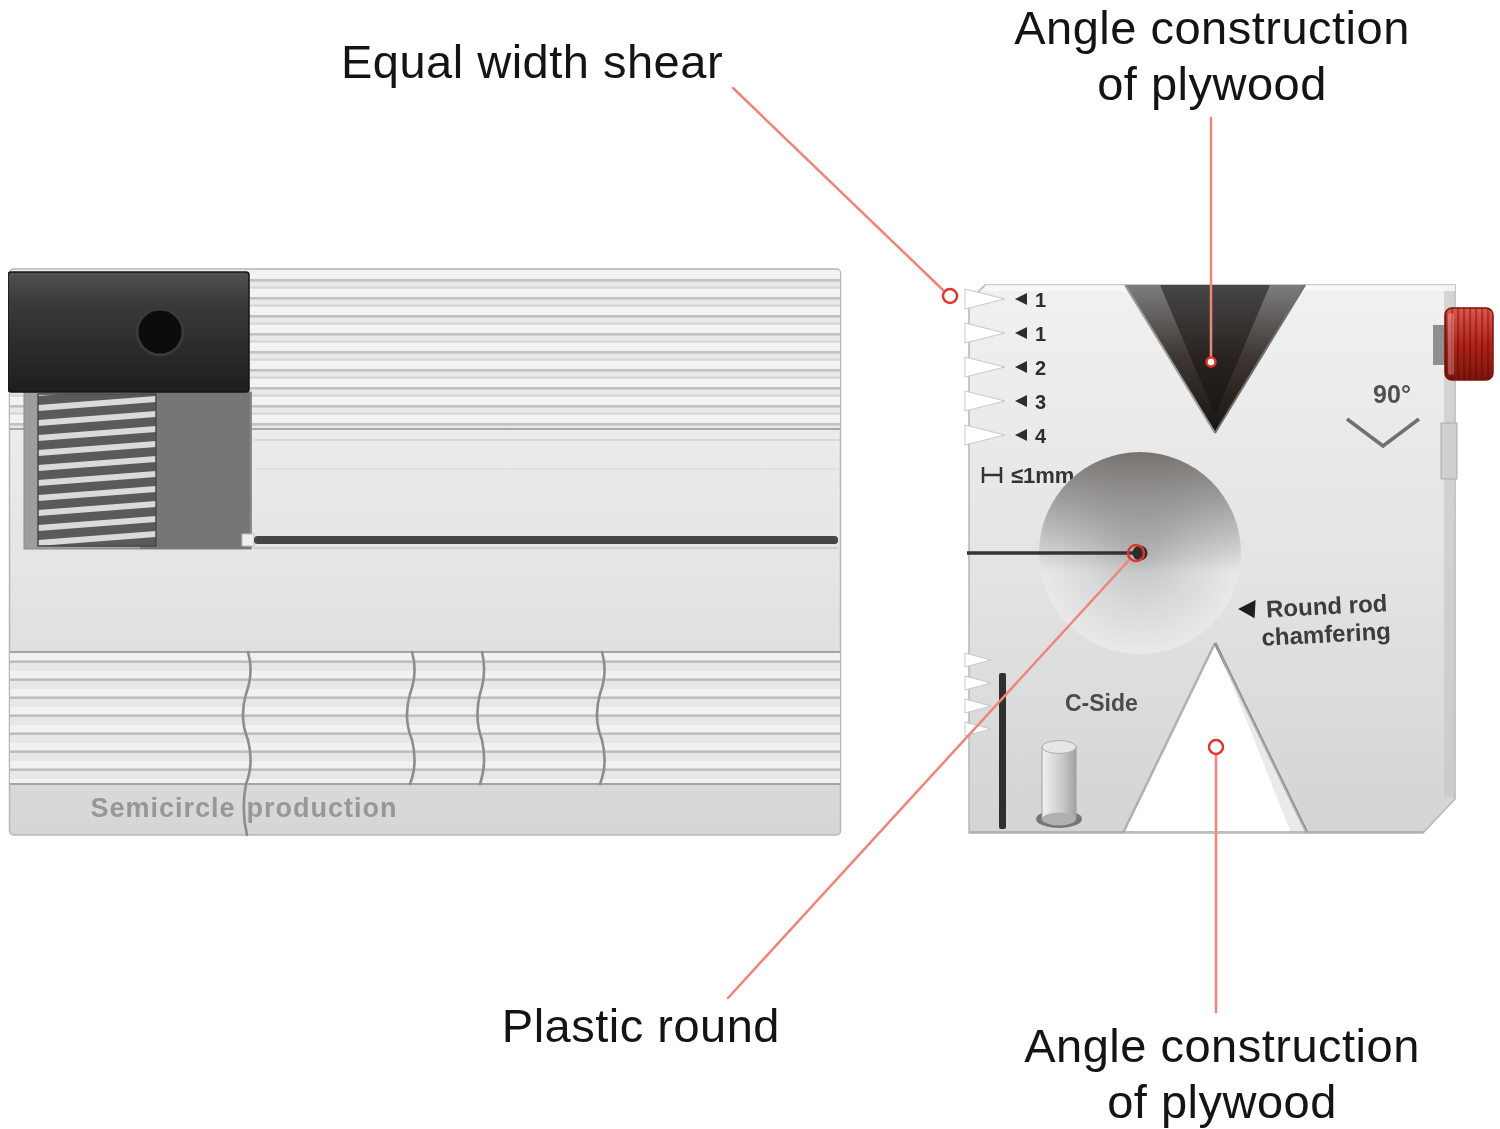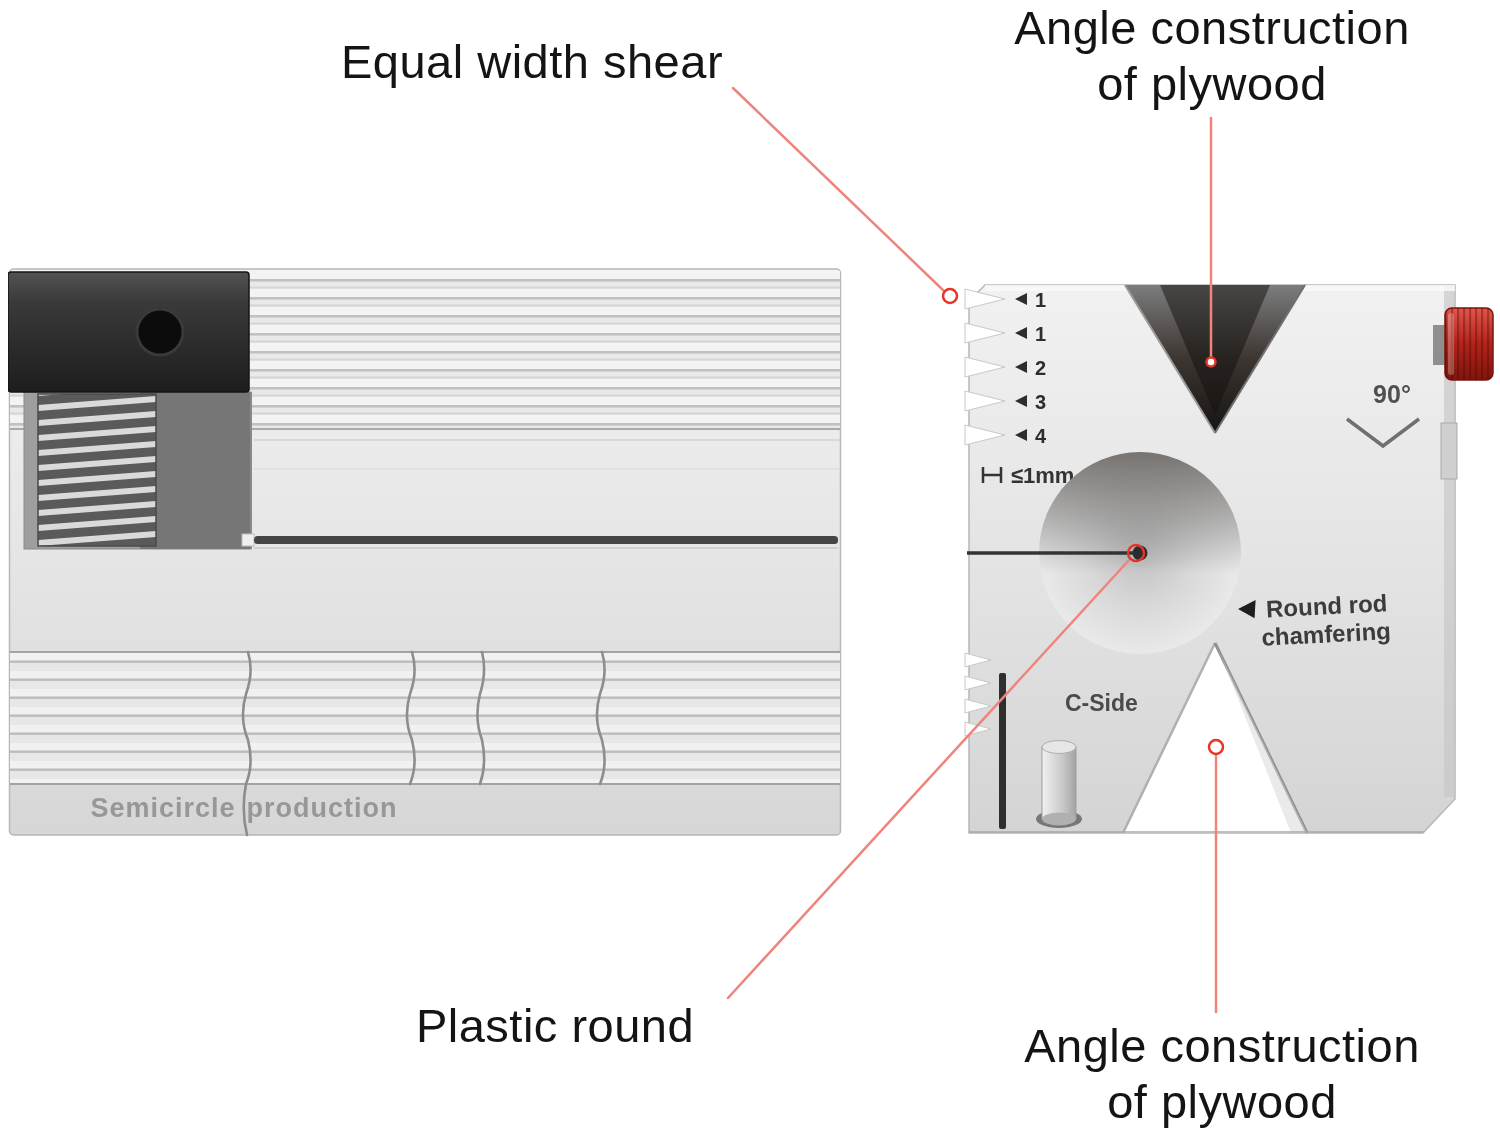--- a/index.html
+++ b/index.html
@@ -19,21 +19,21 @@
 
   <div class="callout-label" style="left:262px;top:34px;width:540px;">
     <span>Equal width shear</span>
   </div>
 
   <div class="callout-label" style="left:952px;top:0px;width:520px;">
     <div>Angle construction</div>
     <div>of plywood</div>
   </div>
 
-  <div class="callout-label" style="left:330px;top:998px;width:450px;">
+  <div class="callout-label" style="left:330px;top:998px;width:450px;text-align:right;">
     <div>Plastic round</div>
   </div>
 
   <div class="callout-label" style="left:962px;top:1018px;width:520px;">
     <div>Angle construction</div>
     <div>of plywood</div>
   </div>
 
   <svg class="tool" style="left:8px;top:263px;" width="835" height="575" viewBox="0 0 835 575">
     <defs>

